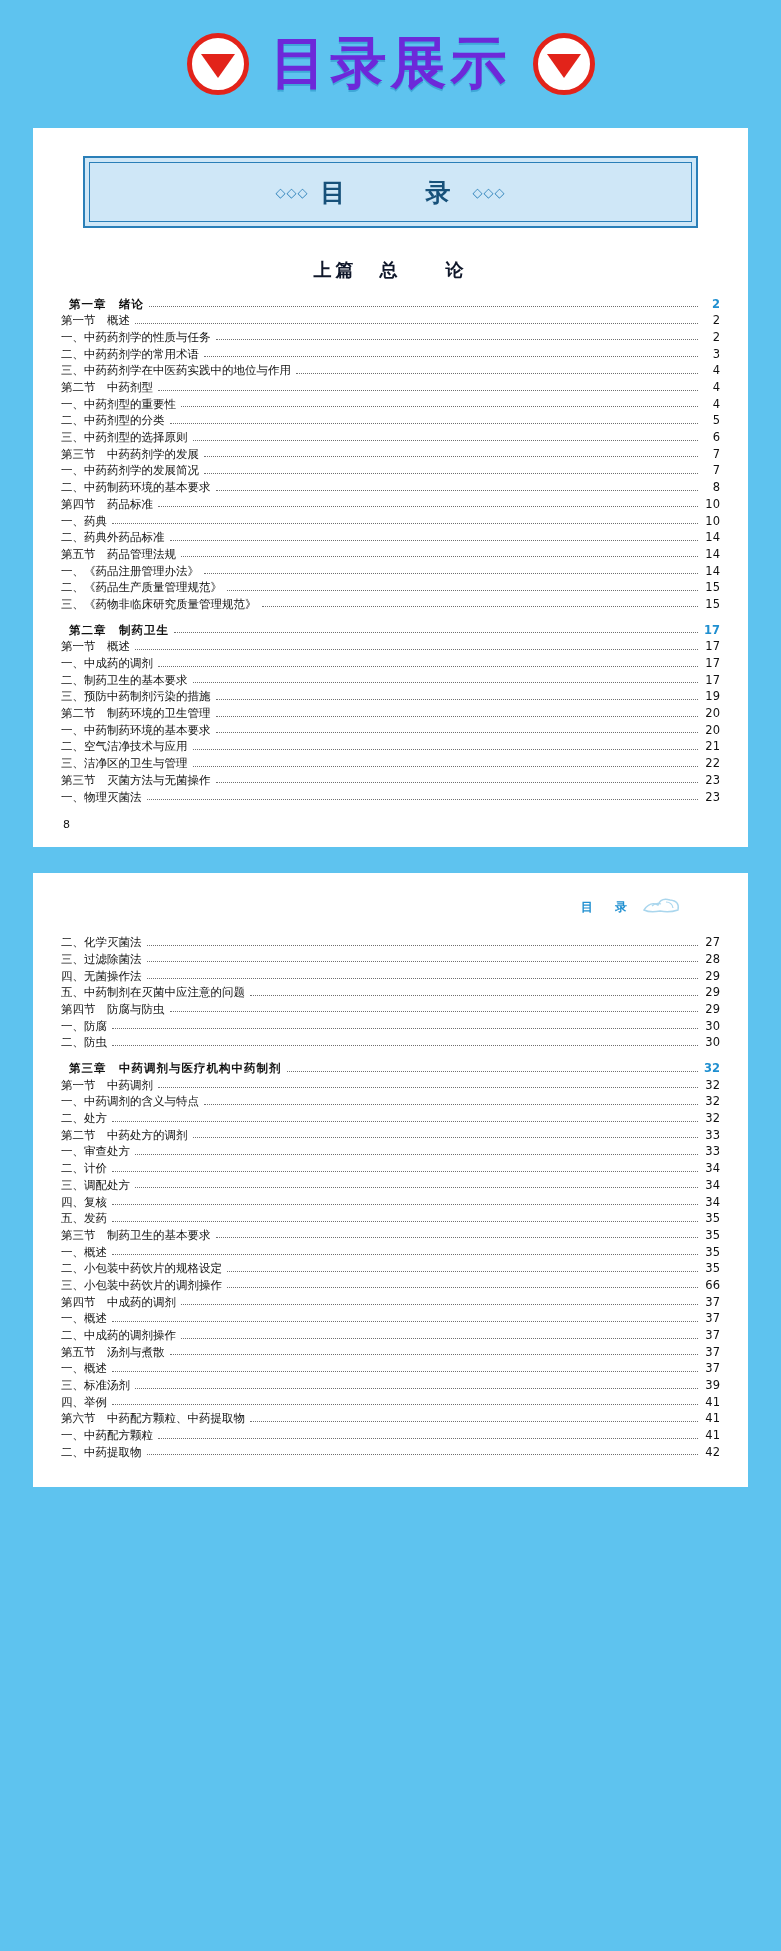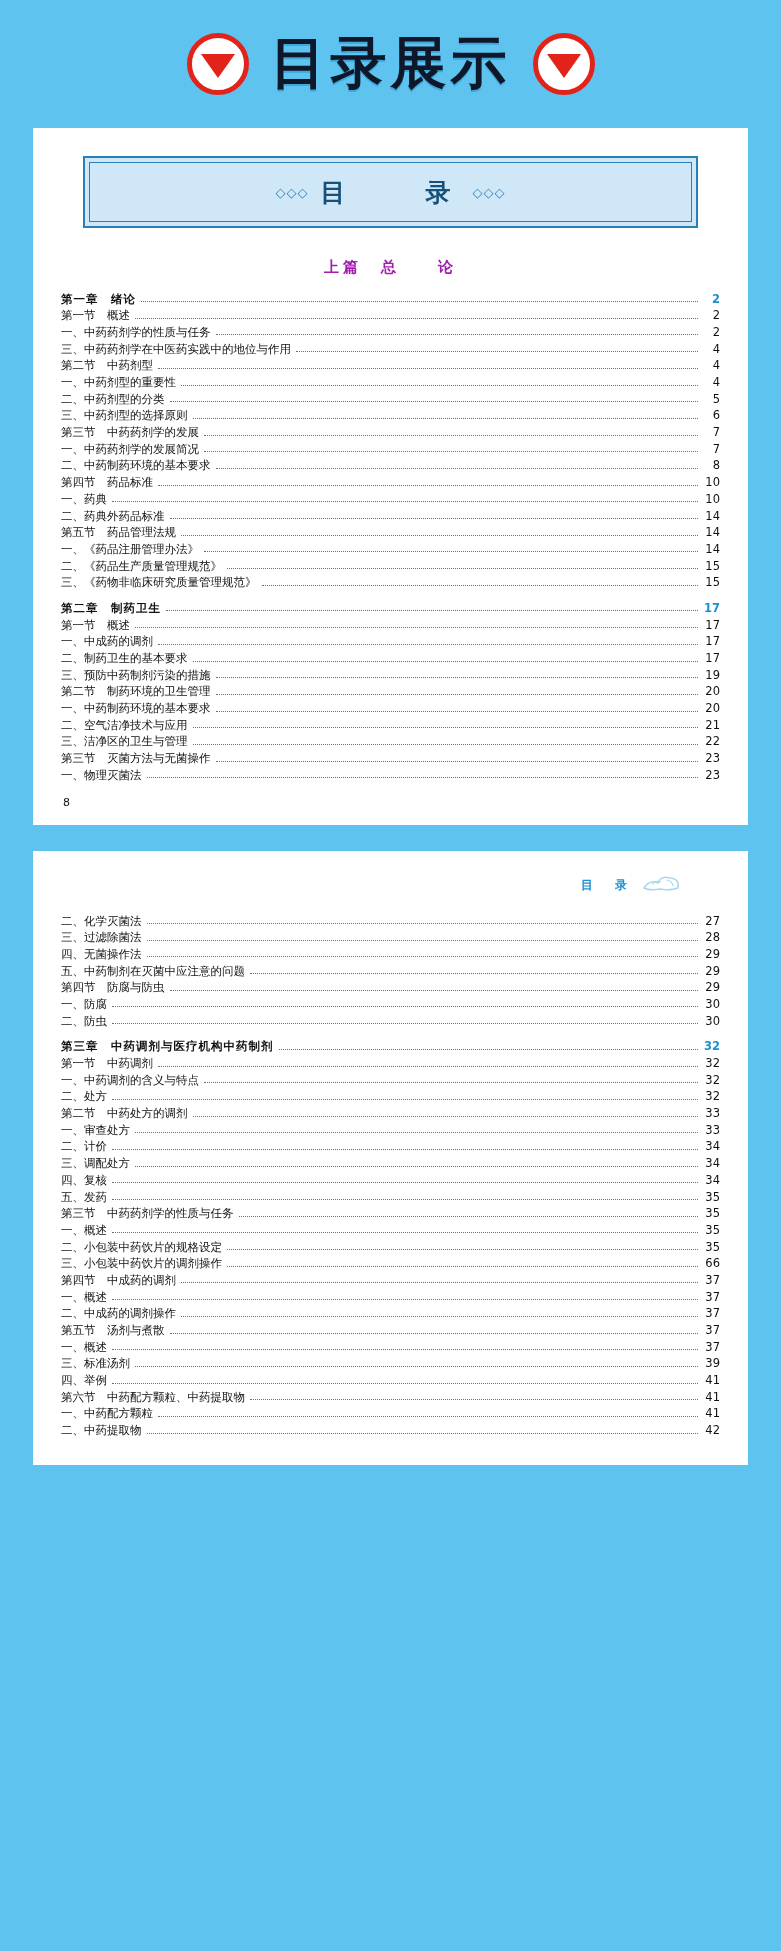--- a/index.html
+++ b/index.html
@@ -11,21 +11,21 @@
   }
   .page-wrap{width:781px;position:relative;}
 
   
   .banner{
     height:128px;
     display:flex;align-items:center;justify-content:center;gap:22px;
   }
   .banner-title{
     font-family:"DejaVu Sans","Liberation Sans",sans-serif;
-    font-size:56px;font-weight:bold;color:#0f172a;
+    font-size:56px;font-weight:bold;color:#6d28d9;
     letter-spacing:4px;
     text-shadow:0 2px 0 #3fa8d8;
   }
   .arrow-circle{
     width:62px;height:62px;border-radius:50%;
     background:#ffffff;border:5px solid #e2231a;
     display:flex;align-items:center;justify-content:center;
     box-sizing:border-box;
   }
   .arrow-circle .tri{
@@ -60,23 +60,23 @@
     display:flex;align-items:center;justify-content:center;
   }
   .toc-box-inner .t{
     font-family:"DejaVu Sans","Liberation Sans",sans-serif;
     font-size:25px;font-weight:bold;color:#17517a;letter-spacing:10px;
   }
   .diamonds{color:#2a7fb8;font-size:13px;letter-spacing:1px;margin:0 12px;}
 
   .part-title{
     text-align:center;
-    color:#a21caf;
+    color:#0f172a;
     font-weight:bold;
-    font-size:15px;
+    font-size:18px;
     letter-spacing:4px;
     margin:30px 0 14px 0;
     font-family:"DejaVu Sans","Liberation Sans",sans-serif;
   }
 
   
   .run-head{
     display:flex;justify-content:flex-end;align-items:center;
     gap:8px;padding-right:34px;height:26px;margin-bottom:14px;
   }
@@ -100,21 +100,21 @@
   li.entry .dots{
     flex:1;
     margin:0 4px 3px 5px;
     border-bottom:1.5px dotted #6f6f6f;
     height:1px;
   }
   li.entry .pg{white-space:nowrap;min-width:18px;text-align:right;}
 
   
   .lvl-chapter{color:#1f8fd0;font-weight:bold;}
-  .lvl-chapter .label{letter-spacing:1px;}
+  .lvl-chapter .label{letter-spacing:1px;margin-left:8px;}
   .lvl-chapter .pg{color:#1f8fd0;font-weight:bold;}
   .lvl-chapter .dots{border-bottom-color:#1f8fd0;}
   .lvl-1{padding-left:18px;}
   .lvl-2{padding-left:38px;}
 
   .gap{height:9px;}
 
   .folio{
     font-size:11px;color:#111;
     margin-top:12px;padding-left:2px;
@@ -157,20 +157,25 @@
         </li>
         <li class="entry lvl-1">
           <span class="label">第一节　概述</span>
           <span class="dots"></span>
           <span class="pg">2</span>
         </li>
         <li class="entry lvl-2">
           <span class="label">一、中药药剂学的性质与任务</span>
           <span class="dots"></span>
           <span class="pg">2</span>
+        </li>
+        <li class="entry lvl-2">
+          <span class="label">二、中药药剂学的常用术语</span>
+          <span class="dots"></span>
+          <span class="pg">3</span>
         </li>
         <li class="entry lvl-2">
           <span class="label">三、中药药剂学在中医药实践中的地位与作用</span>
           <span class="dots"></span>
           <span class="pg">4</span>
         </li>
         <li class="entry lvl-1">
           <span class="label">第二节　中药剂型</span>
           <span class="dots"></span>
           <span class="pg">4</span>
@@ -395,21 +400,21 @@
           <span class="label">四、复核</span>
           <span class="dots"></span>
           <span class="pg">34</span>
         </li>
         <li class="entry lvl-2">
           <span class="label">五、发药</span>
           <span class="dots"></span>
           <span class="pg">35</span>
         </li>
         <li class="entry lvl-1">
-          <span class="label">第三节　中药药剂学的性质与任务</span>
+          <span class="label">第三节　制药卫生的基本要求</span>
           <span class="dots"></span>
           <span class="pg">35</span>
         </li>
         <li class="entry lvl-2">
           <span class="label">一、概述</span>
           <span class="dots"></span>
           <span class="pg">35</span>
         </li>
         <li class="entry lvl-2">
           <span class="label">二、小包装中药饮片的规格设定</span>

